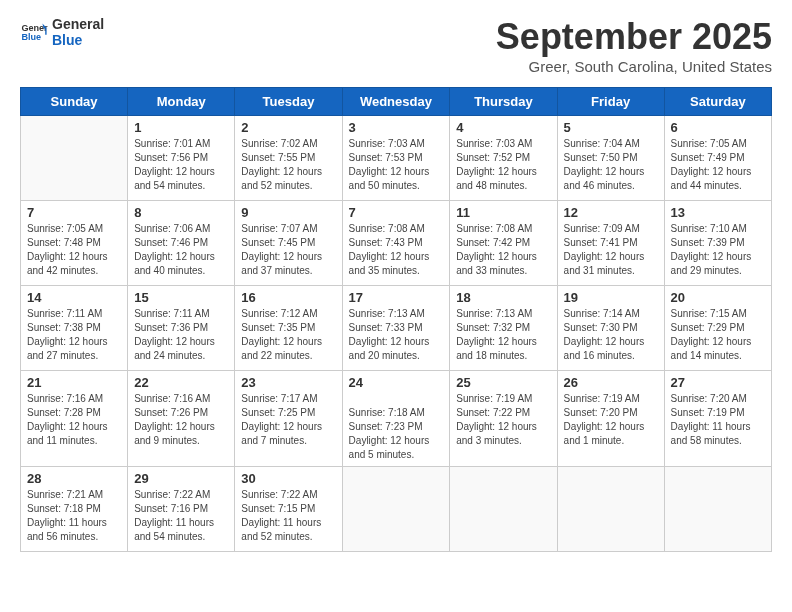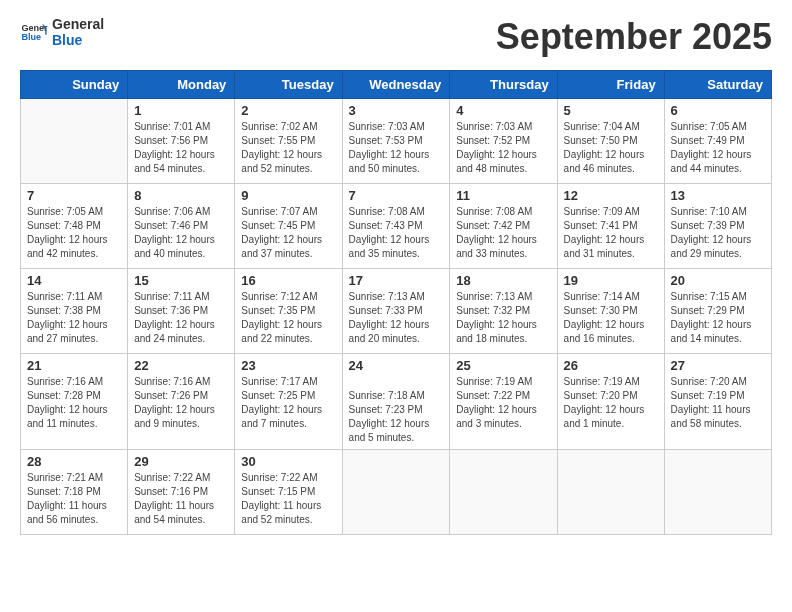--- a/index.html
+++ b/index.html
@@ -42,21 +42,21 @@
       width: 100%;
       border-collapse: collapse;
       border: 1px solid #ccc;
     }
     .calendar th {
       background: #1565C0;
       color: #fff;
       font-size: 13px;
       font-weight: bold;
       padding: 6px 8px;
-      text-align: right;
+      text-align: center;
       border: 1px solid #1255a0;
     }
     .calendar td {
       border: 1px solid #ccc;
       vertical-align: top;
       padding: 4px 6px;
       width: 108px;
       min-height: 80px;
       font-size: 10.5px;
       color: #333;
@@ -89,20 +89,21 @@
       <text x="2" y="32" font-size="13" font-weight="bold" fill="#1565C0">Blue</text>
       <polygon points="32,8 40,16 38,14 38,24 36,24 36,14 34,16" fill="#1565C0"></polygon>
     </svg>
     <div>
       <div style="font-size:14px;font-weight:bold;color:#333;">General</div>
       <div style="font-size:14px;font-weight:bold;color:#1565C0;">Blue</div>
     </div>
   </div>
   <div class="title-area">
     <div class="month-title">September 2025</div>
+    <div class="location-title">Greer, South Carolina, United States</div>
   </div>
 </div>
 
 <table class="calendar">
   <thead>
     <tr>
     <th>Sunday</th>
         <th>Monday</th>
         <th>Tuesday</th>
         <th>Wednesday</th>

